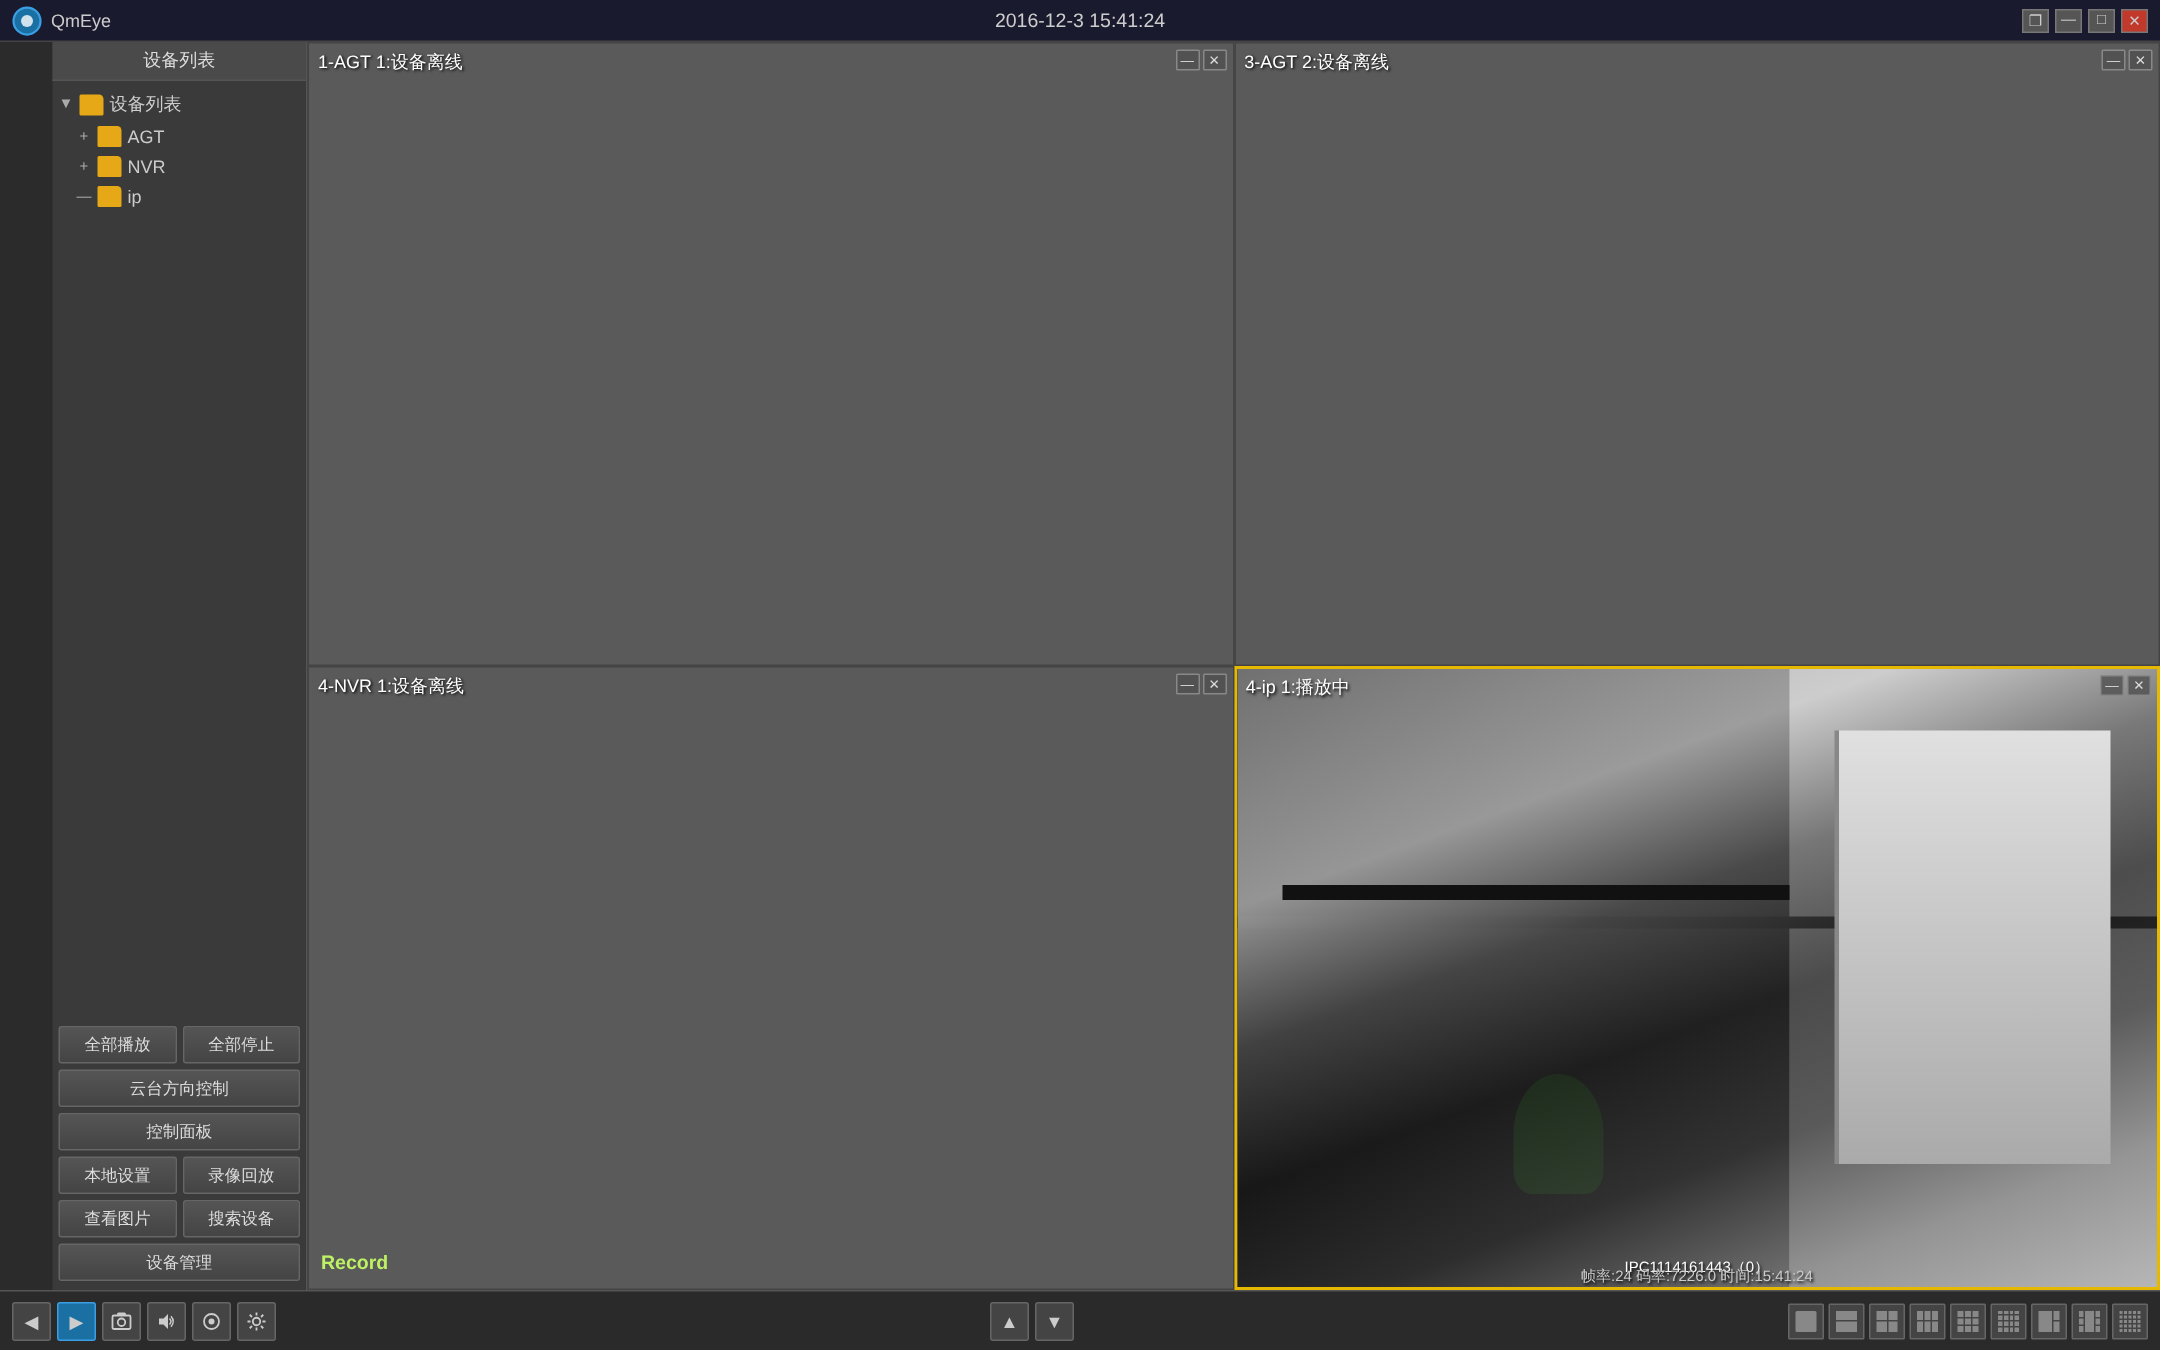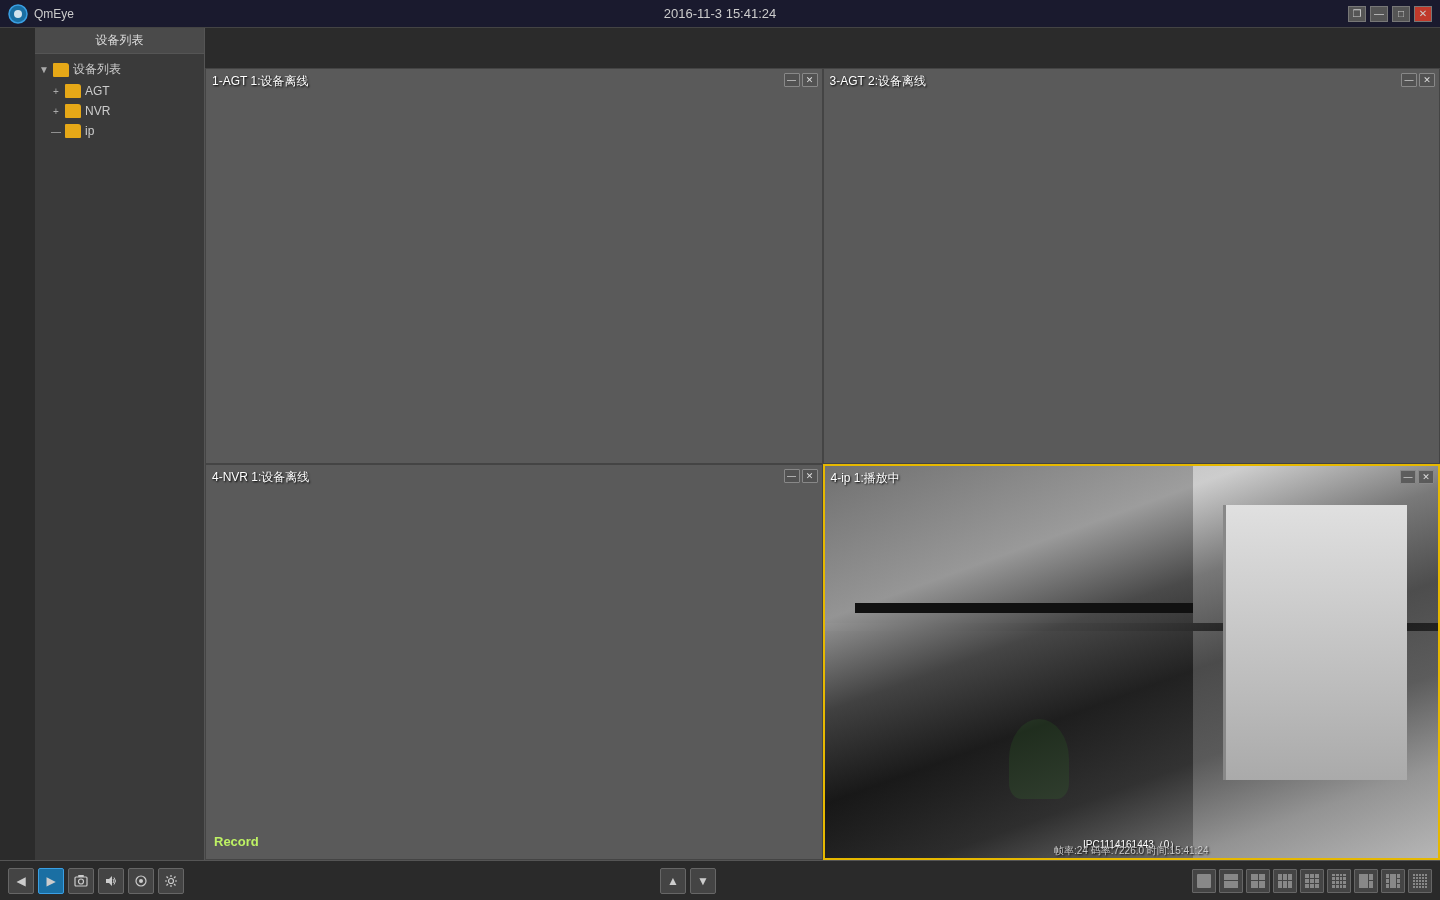--- a/index.html
+++ b/index.html
@@ -164,21 +164,20 @@
     }
     .sidebar-btn.full-width { width: 100%; }
     
     #camera-grid {
       flex: 1;
       display: grid;
       grid-template-columns: 1fr 1fr;
       grid-template-rows: 1fr 1fr;
       gap: 0;
       background: #222;
-      margin-top: 40px;
     }
     .camera-cell {
       background: #5a5a5a;
       border: 1px solid #444;
       position: relative;
       overflow: hidden;
     }
     .camera-cell.active-stream {
       border: 2px solid #e6b800;
     }
@@ -311,21 +310,21 @@
 <body>
 
 <div id="titlebar">
   <div id="titlebar-left">
     <svg width="20" height="20" viewBox="0 0 20 20">
       <circle cx="10" cy="10" r="9" fill="#1a6fa3" stroke="#3a9fe3" stroke-width="1.5"></circle>
       <circle cx="10" cy="10" r="4" fill="#fff" opacity="0.8"></circle>
     </svg>
     <span>QmEye</span>
   </div>
-  <div id="titlebar-center">2016-11-3   15:41:24</div>
+  <div id="titlebar-center">2016-12-3   15:41:24</div>
   <div id="titlebar-controls">
     <div class="title-btn">❐</div>
     <div class="title-btn">—</div>
     <div class="title-btn">□</div>
     <div class="title-btn close">✕</div>
   </div>
 </div>
 
 <div id="main">
 
@@ -357,20 +356,37 @@
 
       <div class="tree-group">
         <div class="tree-group-header" style="padding-left:16px">
           <span class="tree-toggle">—</span>
           <span class="folder-icon"></span>
           <span>ip</span>
         </div>
       </div>
     </div>
 
+    <div id="sidebar-buttons">
+      <div class="btn-row">
+        <button class="sidebar-btn">全部播放</button>
+        <button class="sidebar-btn">全部停止</button>
+      </div>
+      <button class="sidebar-btn full-width">云台方向控制</button>
+      <button class="sidebar-btn full-width">控制面板</button>
+      <div class="btn-row">
+        <button class="sidebar-btn">本地设置</button>
+        <button class="sidebar-btn">录像回放</button>
+      </div>
+      <div class="btn-row">
+        <button class="sidebar-btn">查看图片</button>
+        <button class="sidebar-btn">搜索设备</button>
+      </div>
+      <button class="sidebar-btn full-width">设备管理</button>
+    </div>
   </div>
 
   <div id="camera-grid">
 
     <div class="camera-cell">
       <div class="camera-label">1-AGT 1:设备离线</div>
       <div class="camera-controls">
         <div class="cam-ctrl-btn">—</div>
         <div class="cam-ctrl-btn">✕</div>
       </div>

